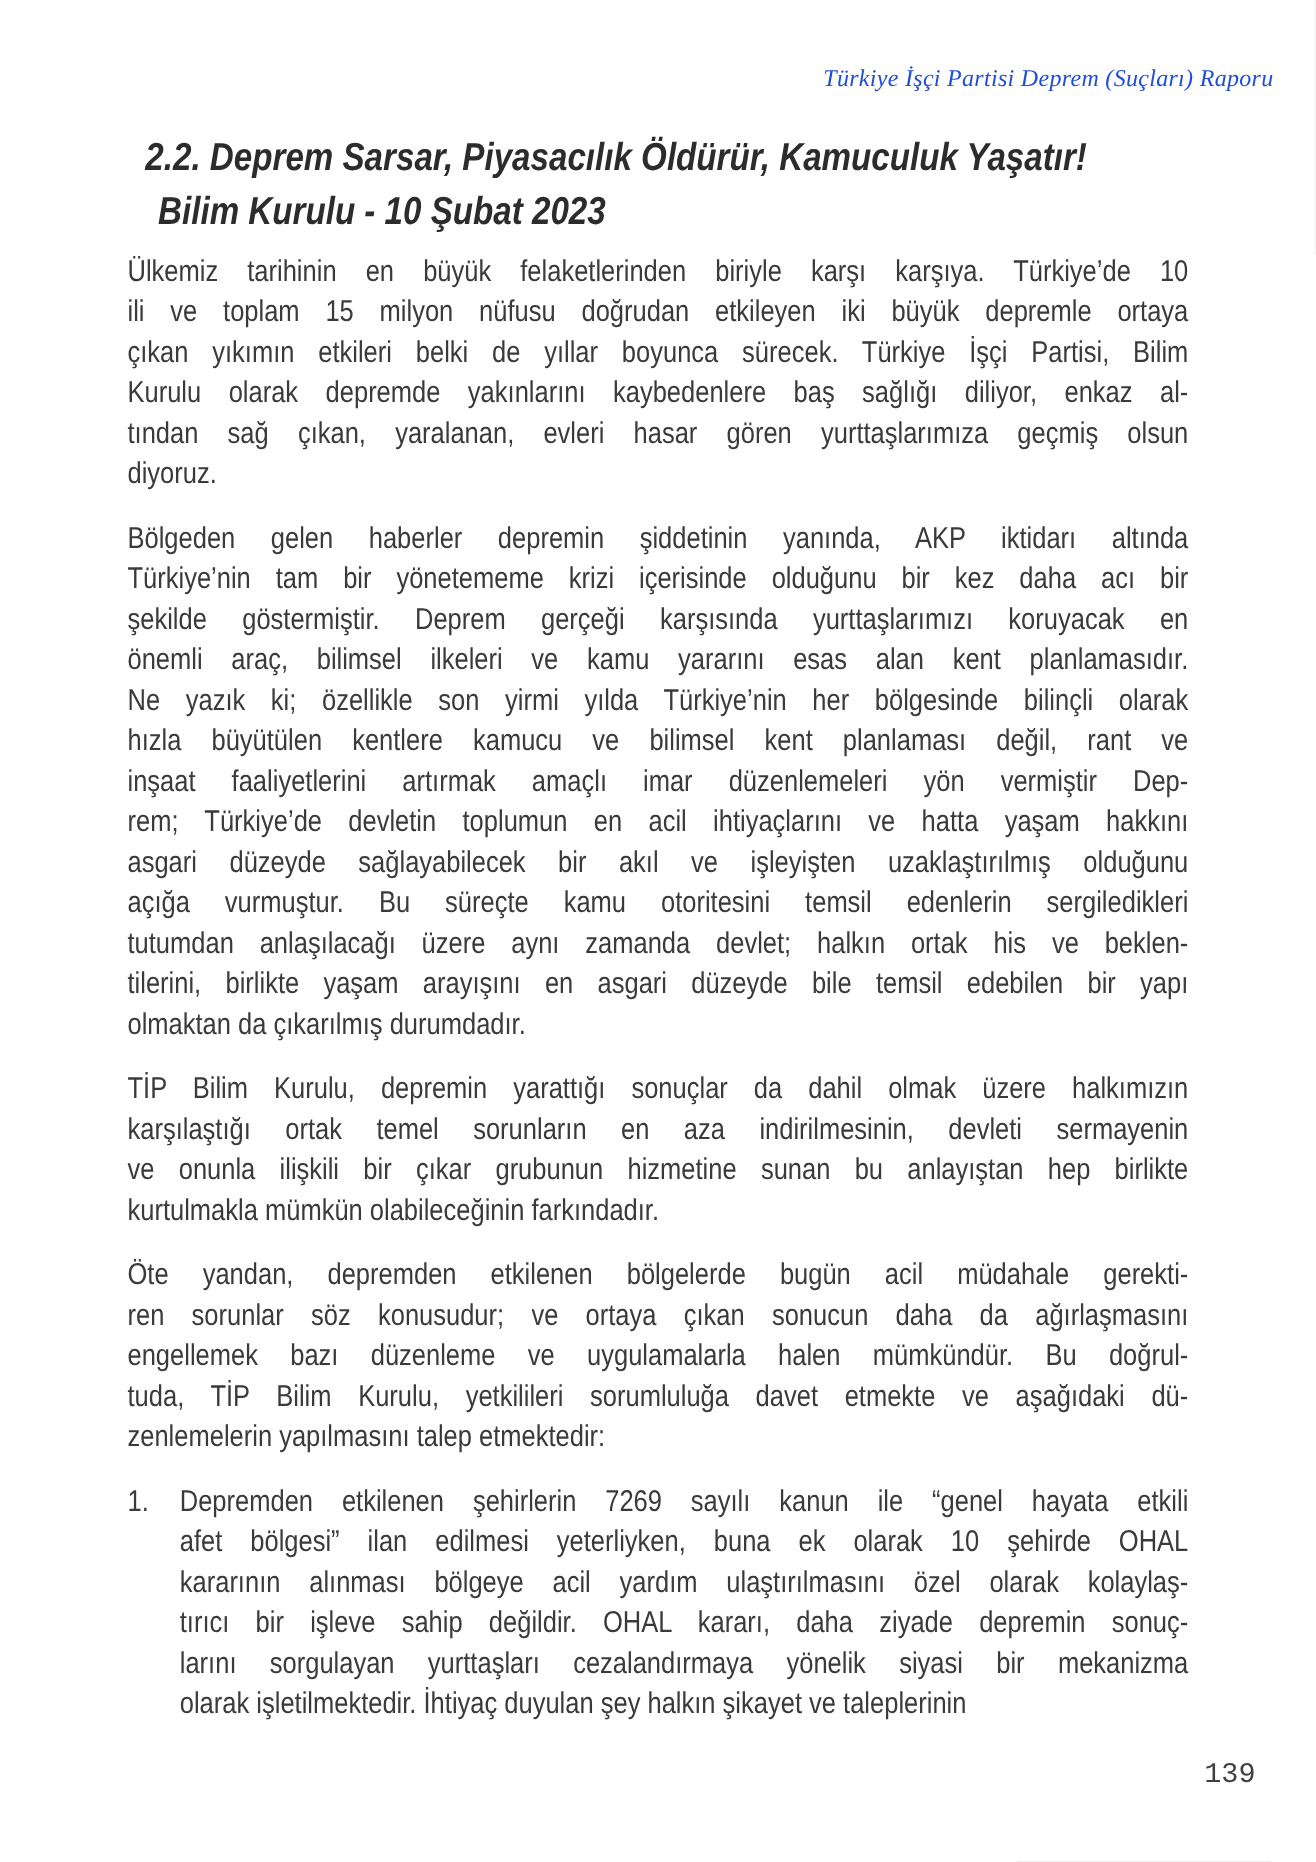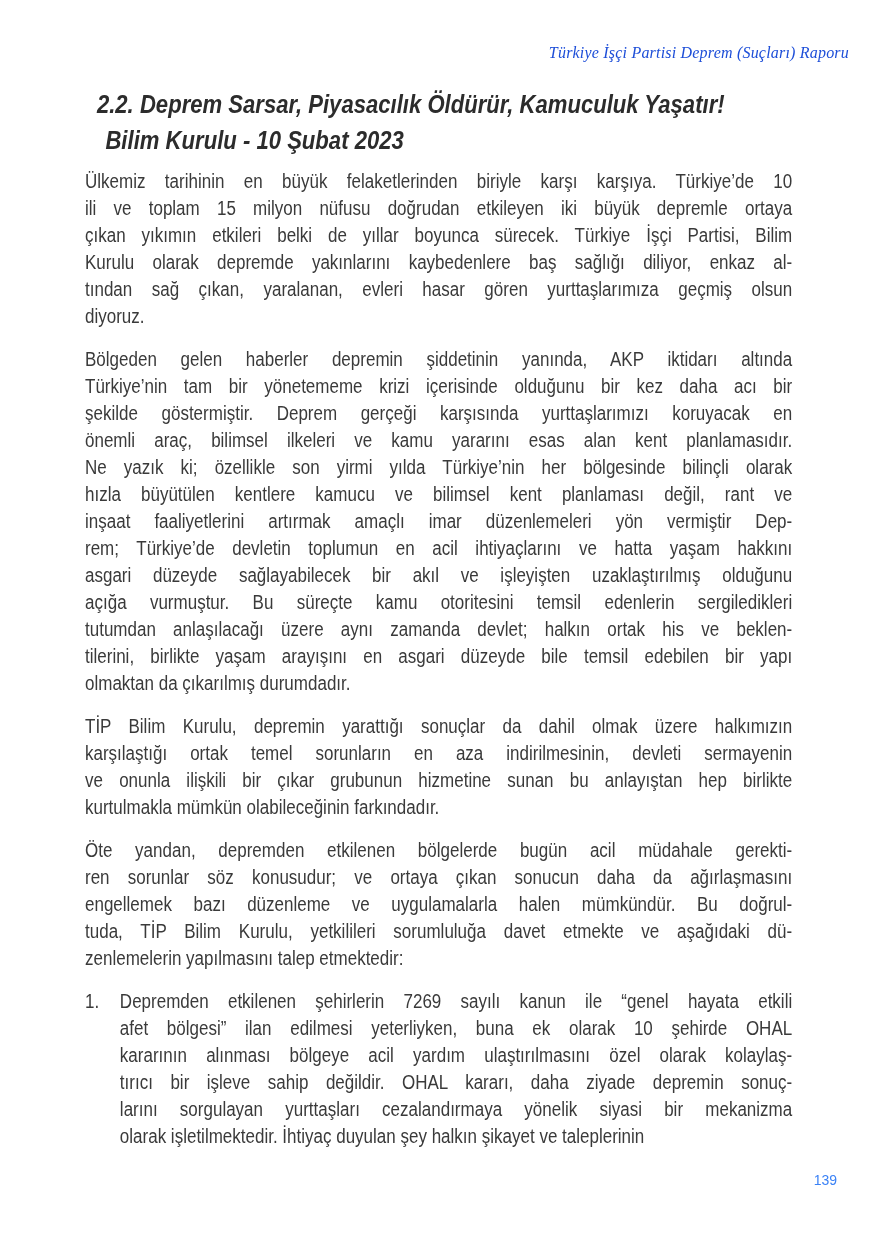--- a/index.html
+++ b/index.html
@@ -65,23 +65,23 @@
   .list-num {
     flex: 0 0 41px;
     text-align: left;
   }
   .list-lines { flex: 1 1 auto; min-width: 0; }
 
   .page-number {
     position: absolute;
     top: 1172px;
     right: 40px;
-    font-family: Liberation Sans, sans-serif;
-    font-size: 14px;
-    color: #3b82f6;
+    font-family: Liberation Mono, monospace;
+    font-size: 19px;
+    color: #404040;
   }
 </style>
 </head>
 <body>
 
 <div class="page">
 
   <div class="running-header">Türkiye İşçi Partisi Deprem (Suçları) Raporu</div>
 
   <div class="squeeze heading-block">

